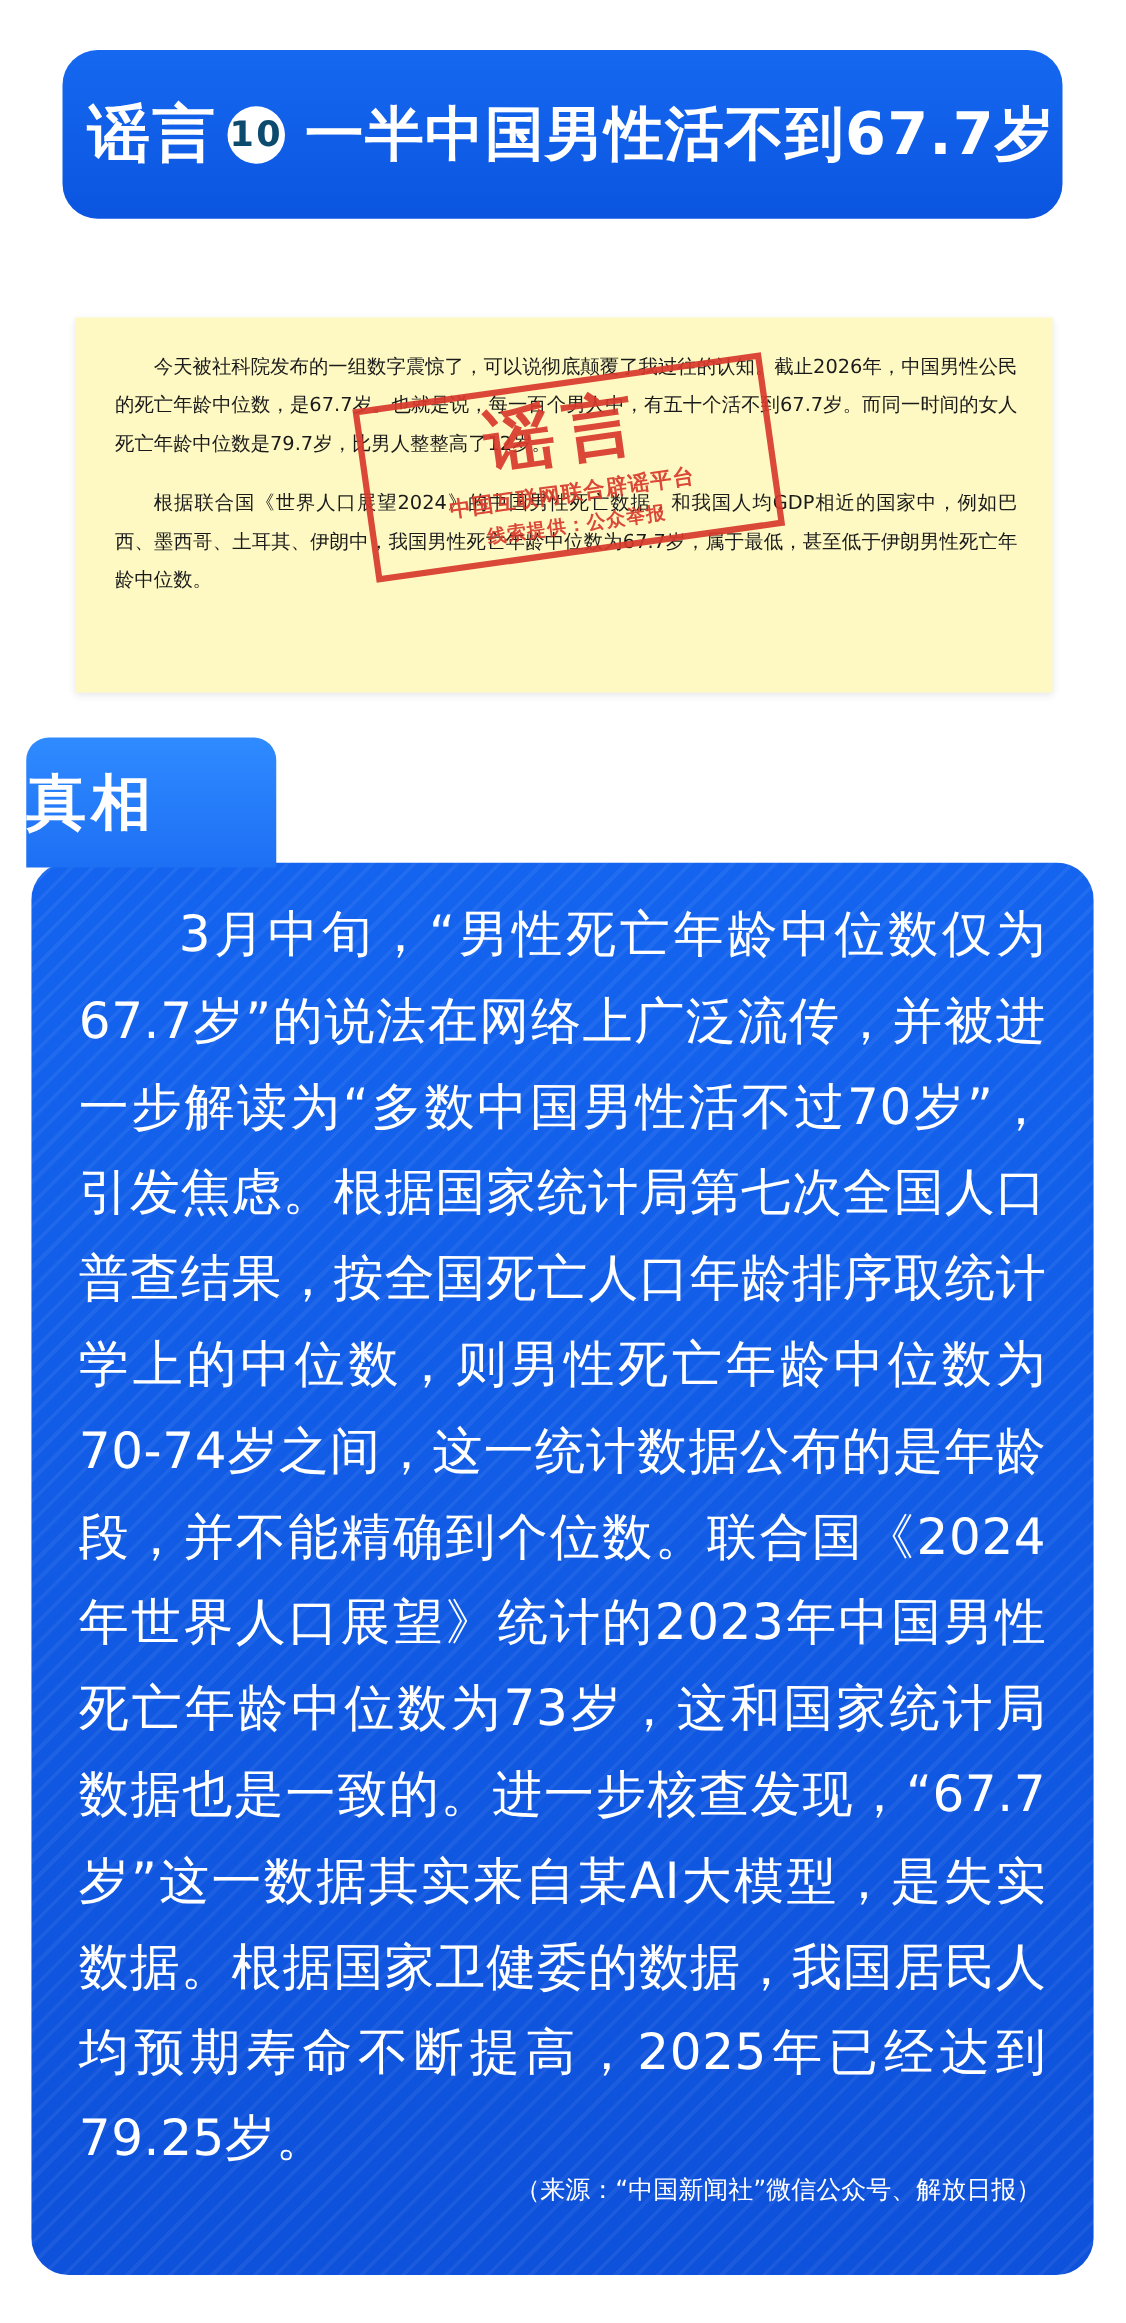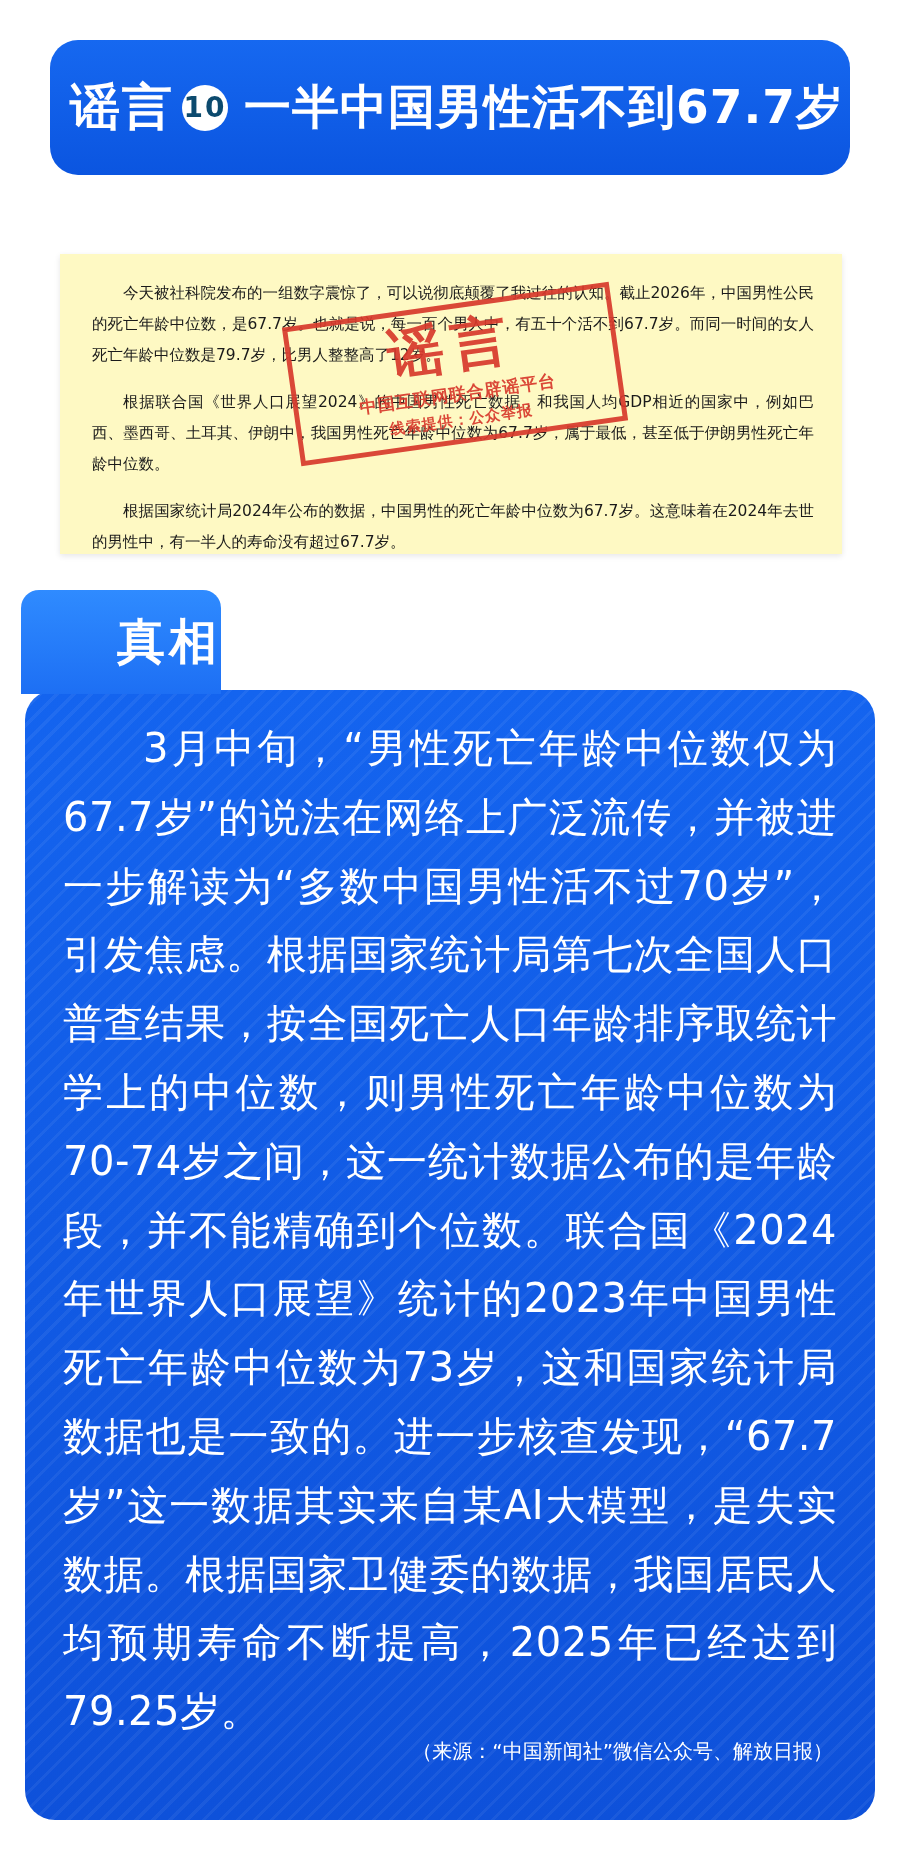--- a/index.html
+++ b/index.html
@@ -148,21 +148,21 @@
   .truth-tab {
     position: absolute;
     left: -4px;
     top: -100px;
     width: 200px;
     height: 104px;
     border-radius: 18px 18px 0 0;
     background: linear-gradient(180deg, #2f8bff 0%, #1d6ff4 100%);
     display: flex;
     align-items: center;
-    justify-content: flex-end;
+    justify-content: flex-start;
   }
   .truth-tab-text {
     color: #ffffff;
     font-size: 48px;
     font-weight: bold;
     letter-spacing: 4px;
     font-family: "DejaVu Sans", "Liberation Sans", sans-serif;
   }
   .truth-body {
     position: absolute;
@@ -199,21 +199,20 @@
       <span>谣言</span>
       <span class="rumor-num">10</span>
     </div>
     <div class="rumor-title">一半中国男性活不到67.7岁</div>
   </div>
 
   <div class="shot-card">
     <div class="shot-inner">
       <p class="shot-p">今天被社科院发布的一组数字震惊了，可以说彻底颠覆了我过往的认知。截止2026年，中国男性公民的死亡年龄中位数，是67.7岁。也就是说，每一百个男人中，有五十个活不到67.7岁。而同一时间的女人死亡年龄中位数是79.7岁，比男人整整高了12岁。</p>
       <p class="shot-p">根据联合国《世界人口展望2024》的中国男性死亡数据，和我国人均GDP相近的国家中，例如巴西、墨西哥、土耳其、伊朗中，我国男性死亡年龄中位数为67.7岁，属于最低，甚至低于伊朗男性死亡年龄中位数。</p>
-      <p class="shot-p">根据国家统计局2024年公布的数据，中国男性的死亡年龄中位数为67.7岁。这意味着在2024年去世的男性中，有一半人的寿命没有超过67.7岁。</p>
     </div>
     <div class="stamp">
       <div class="stamp-main">谣言</div>
       <div class="stamp-sub">中国互联网联合辟谣平台</div>
       <div class="stamp-sub2">线索提供：公众举报</div>
     </div>
   </div>
 
   <div class="truth-panel">
     <div class="truth-tab">

